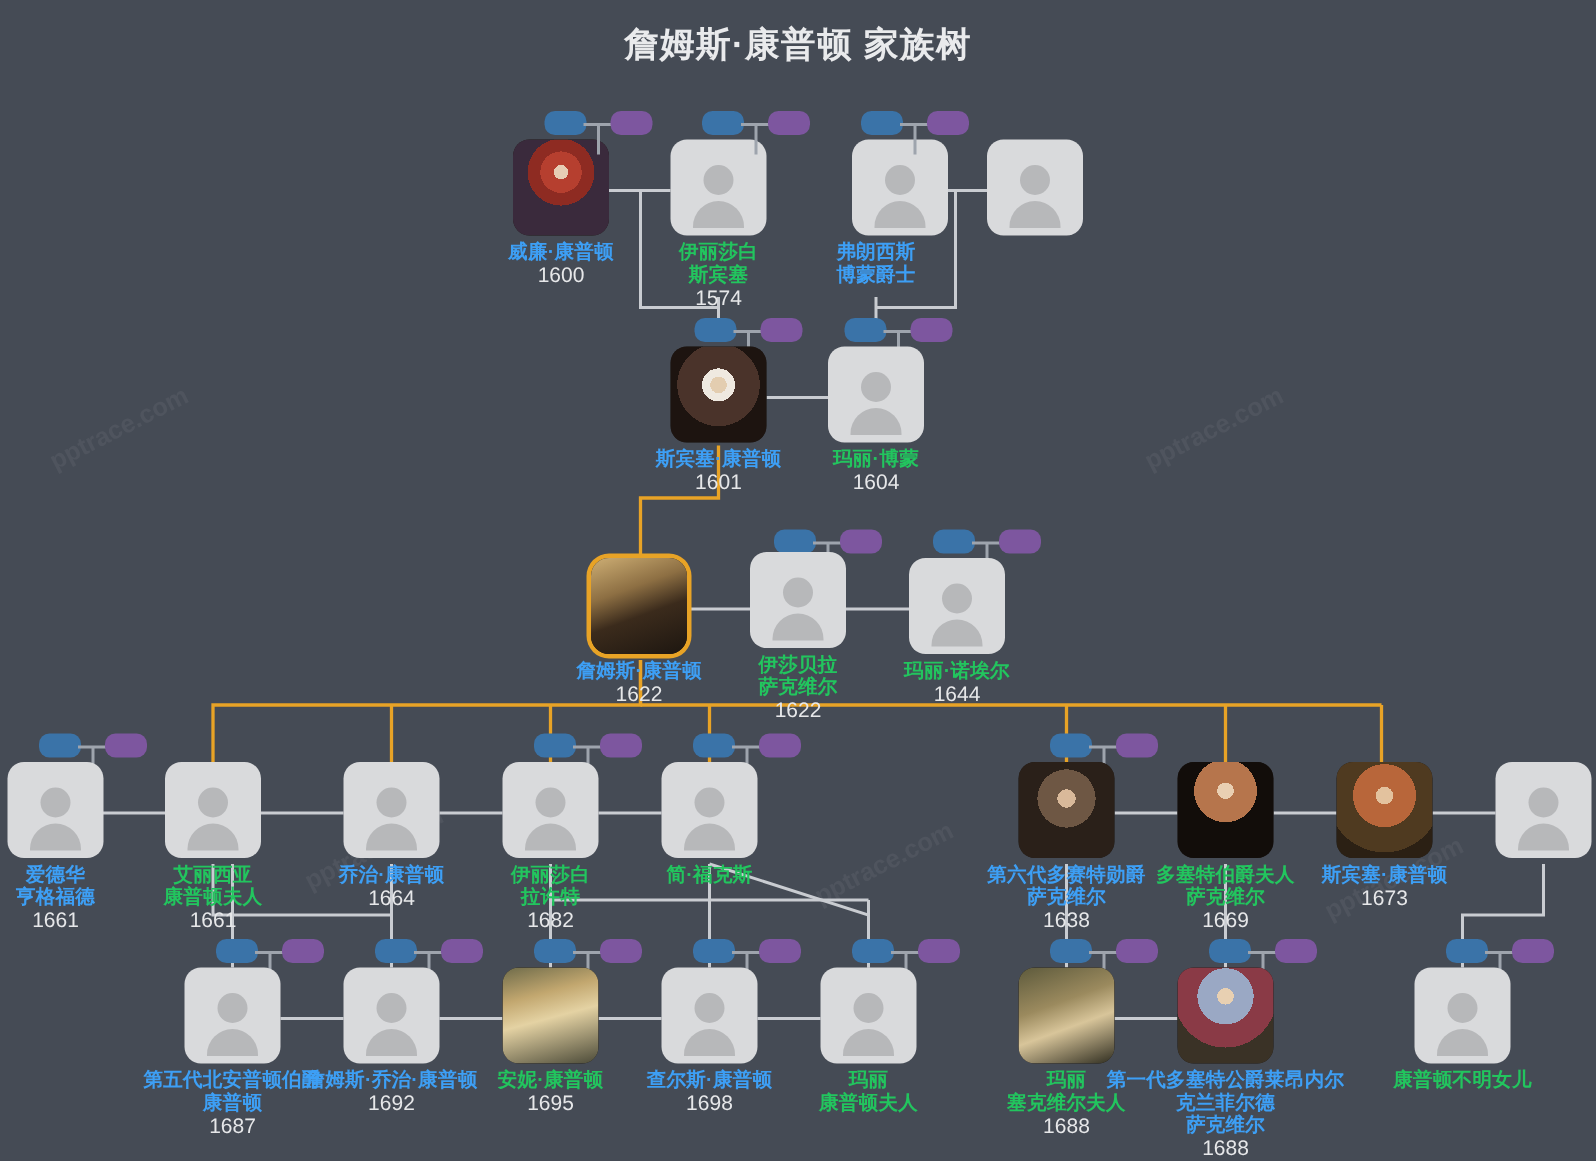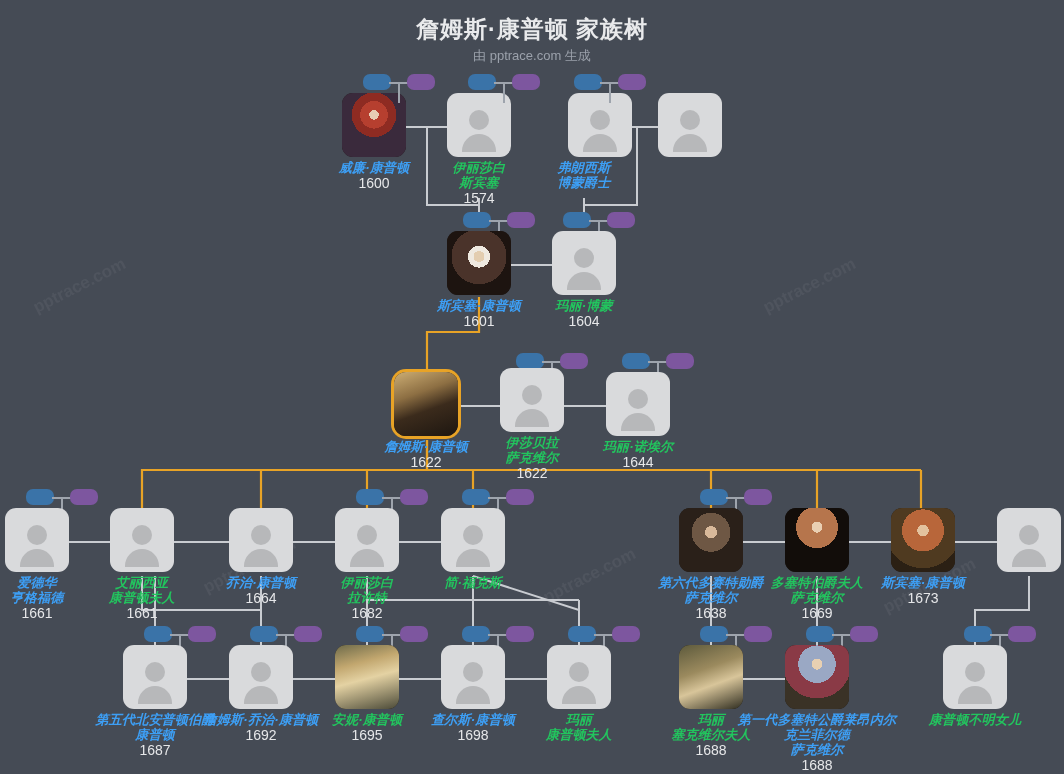--- a/index.html
+++ b/index.html
@@ -95,21 +95,20 @@
     top: 67px;
     transform: translateX(-50%);
     text-align: center;
     white-space: nowrap;
     line-height: 15px;
   }
   .pname {
     font-size: 13px;
     font-weight: bold;
     letter-spacing: .2px;
-    font-style: italic;
   }
   .pname.m { color: #3d9ff5; }
   .pname.f { color: #22c55e; }
   .pyear {
     font-size: 14px;
     color: #e6e7e9;
     line-height: 17px;
   }
 
   
@@ -140,21 +139,20 @@
 
 <div id="stage">
 
   <div class="wm" style="left:200px; top:580px;">pptrace.com</div>
   <div class="wm" style="left:540px; top:590px;">pptrace.com</div>
   <div class="wm" style="left:880px; top:600px;">pptrace.com</div>
   <div class="wm" style="left:30px; top:300px;">pptrace.com</div>
   <div class="wm" style="left:760px; top:300px;">pptrace.com</div>
 
   <div id="title">詹姆斯·康普顿 家族树</div>
-  <div id="subtitle">由 pptrace.com 生成</div>
 
   <svg id="edges" viewBox="0 0 1064 774" width="1064" height="774" fill="none">
     <g stroke="#c9ccd1" stroke-width="2" fill="none" stroke-linecap="butt">
 
       <path d="M 406 127 L 427 127 L 427 205 L 479 205"></path>
       <path d="M 447 127 L 427 127"></path>
 
       <path d="M 479 198 L 479 214"></path>
 
       <path d="M 616 127 L 637 127 L 637 205 L 584 205"></path>

